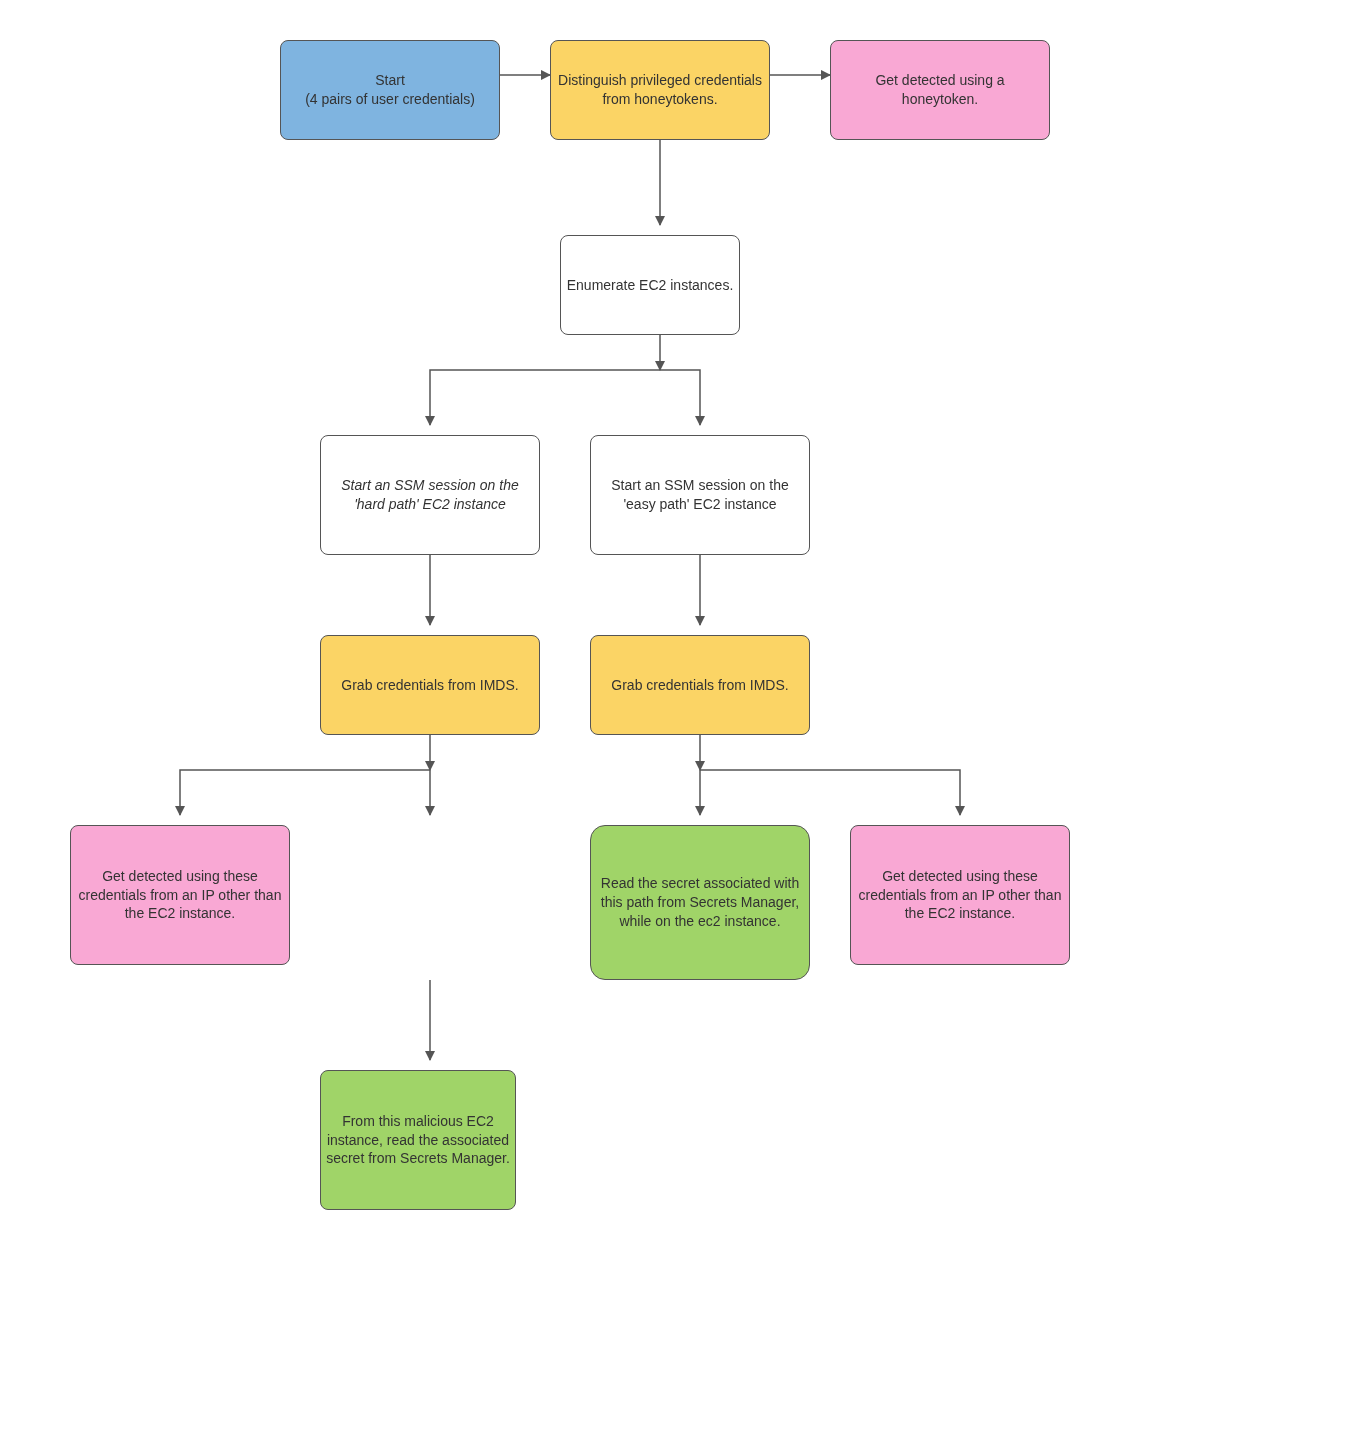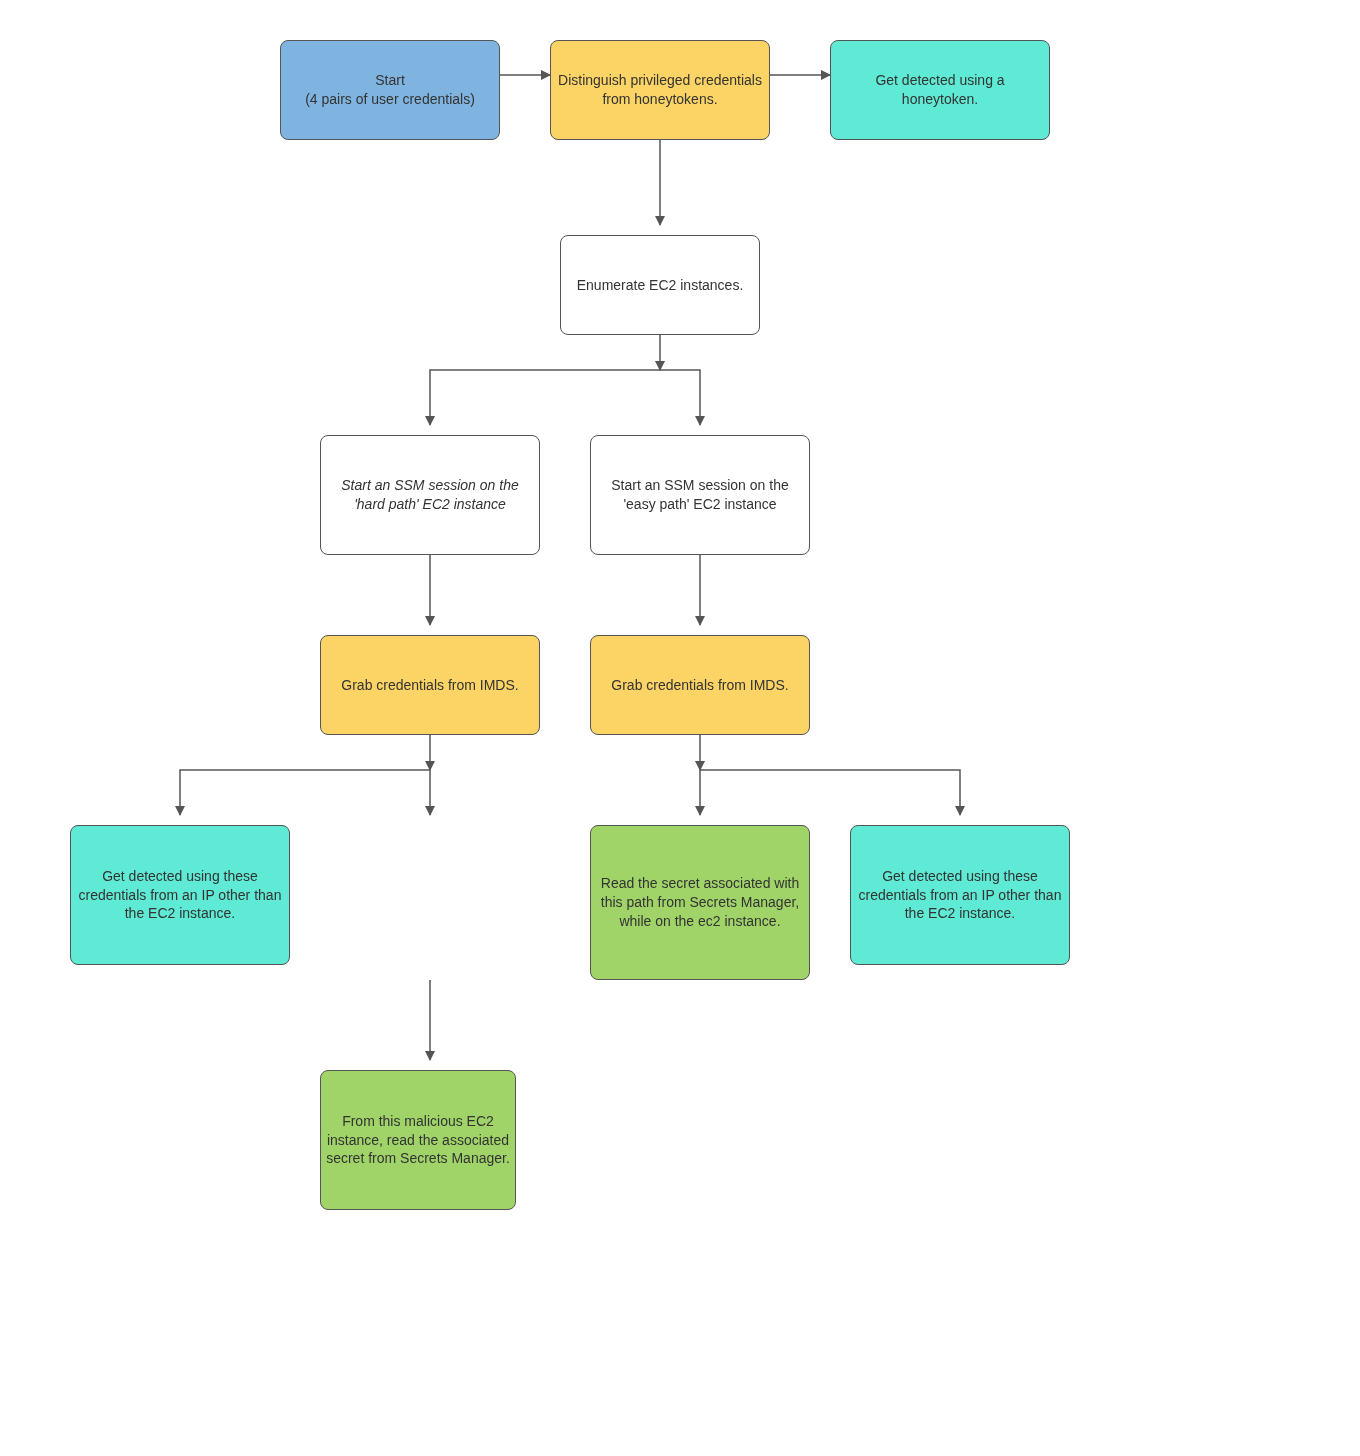--- a/index.html
+++ b/index.html
@@ -23,21 +23,21 @@
     display: flex;
     align-items: center;
     justify-content: center;
     text-align: center;
     padding: 8px 5px;
     line-height: 1.35;
     margin-top: 10px;
   }
   .blue   { background: #7fb4e0; }
   .yellow { background: #fbd465; }
-  .red    { background: #5eead4; }
+  .red    { background: #f9a8d4; }
   .green  { background: #a0d468; }
   .white  { background: #ffffff; }
   svg.edges {
     position: absolute;
     top: 0; left: 0;
     width: 1360px; height: 1456px;
     pointer-events: none;
   }
 </style>
 </head>
@@ -79,32 +79,32 @@
     </g>
   </svg>
 
   <div class="node blue" style="left:280px; top:30px; width:220px; height:100px; white-space:pre-line;">Start
 (4 pairs of user credentials)</div>
 
   <div class="node yellow" style="left:550px; top:30px; width:220px; height:100px;">Distinguish privileged credentials from honeytokens.</div>
 
   <div class="node red" style="left:830px; top:30px; width:220px; height:100px;">Get detected using a honeytoken.</div>
 
-  <div class="node white" style="left:560px; top:225px; width:200px; height:100px;">Enumerate EC2 instances.</div>
+  <div class="node white" style="left:560px; top:225px; width:180px; height:100px;">Enumerate EC2 instances.</div>
 
   <div class="node white" style="left:320px; top:425px; width:220px; height:120px;font-style:italic;">Start an SSM session on the 'hard path' EC2 instance</div>
 
   <div class="node white" style="left:590px; top:425px; width:220px; height:120px;">Start an SSM session on the 'easy path' EC2 instance</div>
 
   <div class="node yellow" style="left:320px; top:625px; width:220px; height:100px;">Grab credentials from IMDS.</div>
 
   <div class="node yellow" style="left:590px; top:625px; width:220px; height:100px;">Grab credentials from IMDS.</div>
 
   <div class="node red" style="left:70px; top:815px; width:220px; height:140px;">Get detected using these credentials from an IP other than the EC2 instance.</div>
 
 
-  <div class="node green" style="left:590px; top:815px; width:220px; height:155px;">Read the secret associated with this path from Secrets Manager, while on the ec2 instance.</div>
+  <div class="node green" style="left:590px; top:815px; width:220px; height:155px;border-radius:15px;">Read the secret associated with this path from Secrets Manager, while on the ec2 instance.</div>
 
   <div class="node red" style="left:850px; top:815px; width:220px; height:140px;">Get detected using these credentials from an IP other than the EC2 instance.</div>
 
   <div class="node green" style="left:320px; top:1060px; width:196px; height:140px;">From this malicious EC2 instance, read the associated secret from Secrets Manager.</div>
 
 </div>
 
 </body></html>

